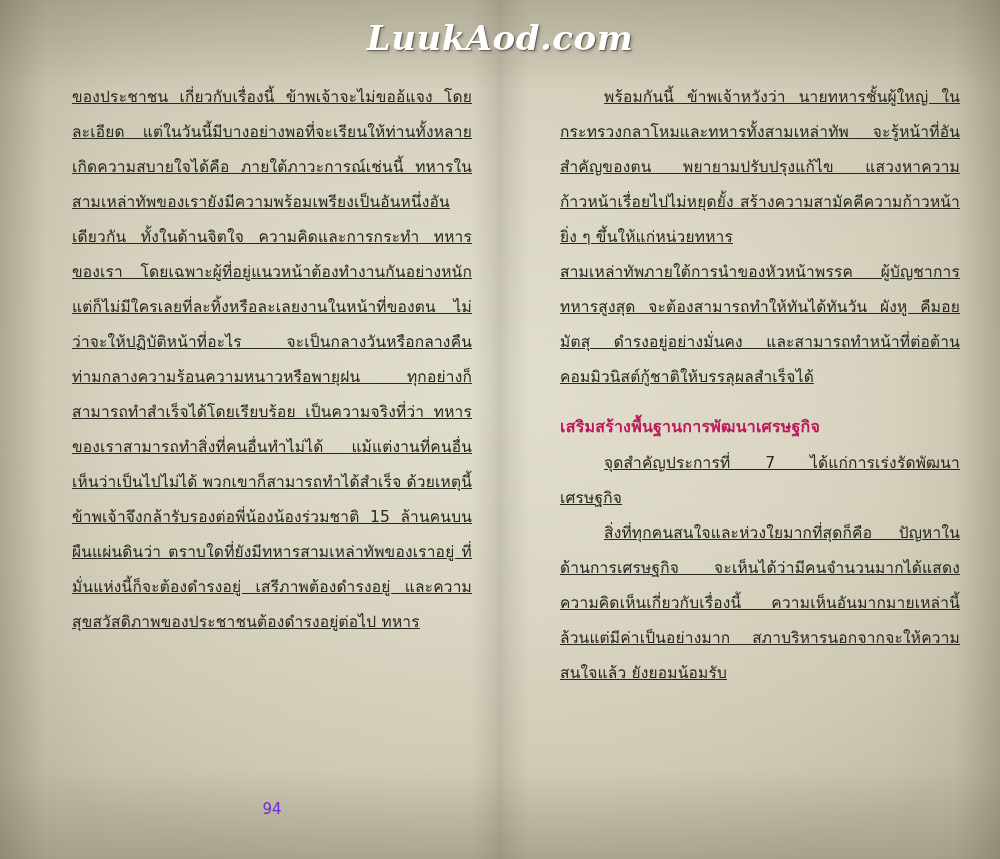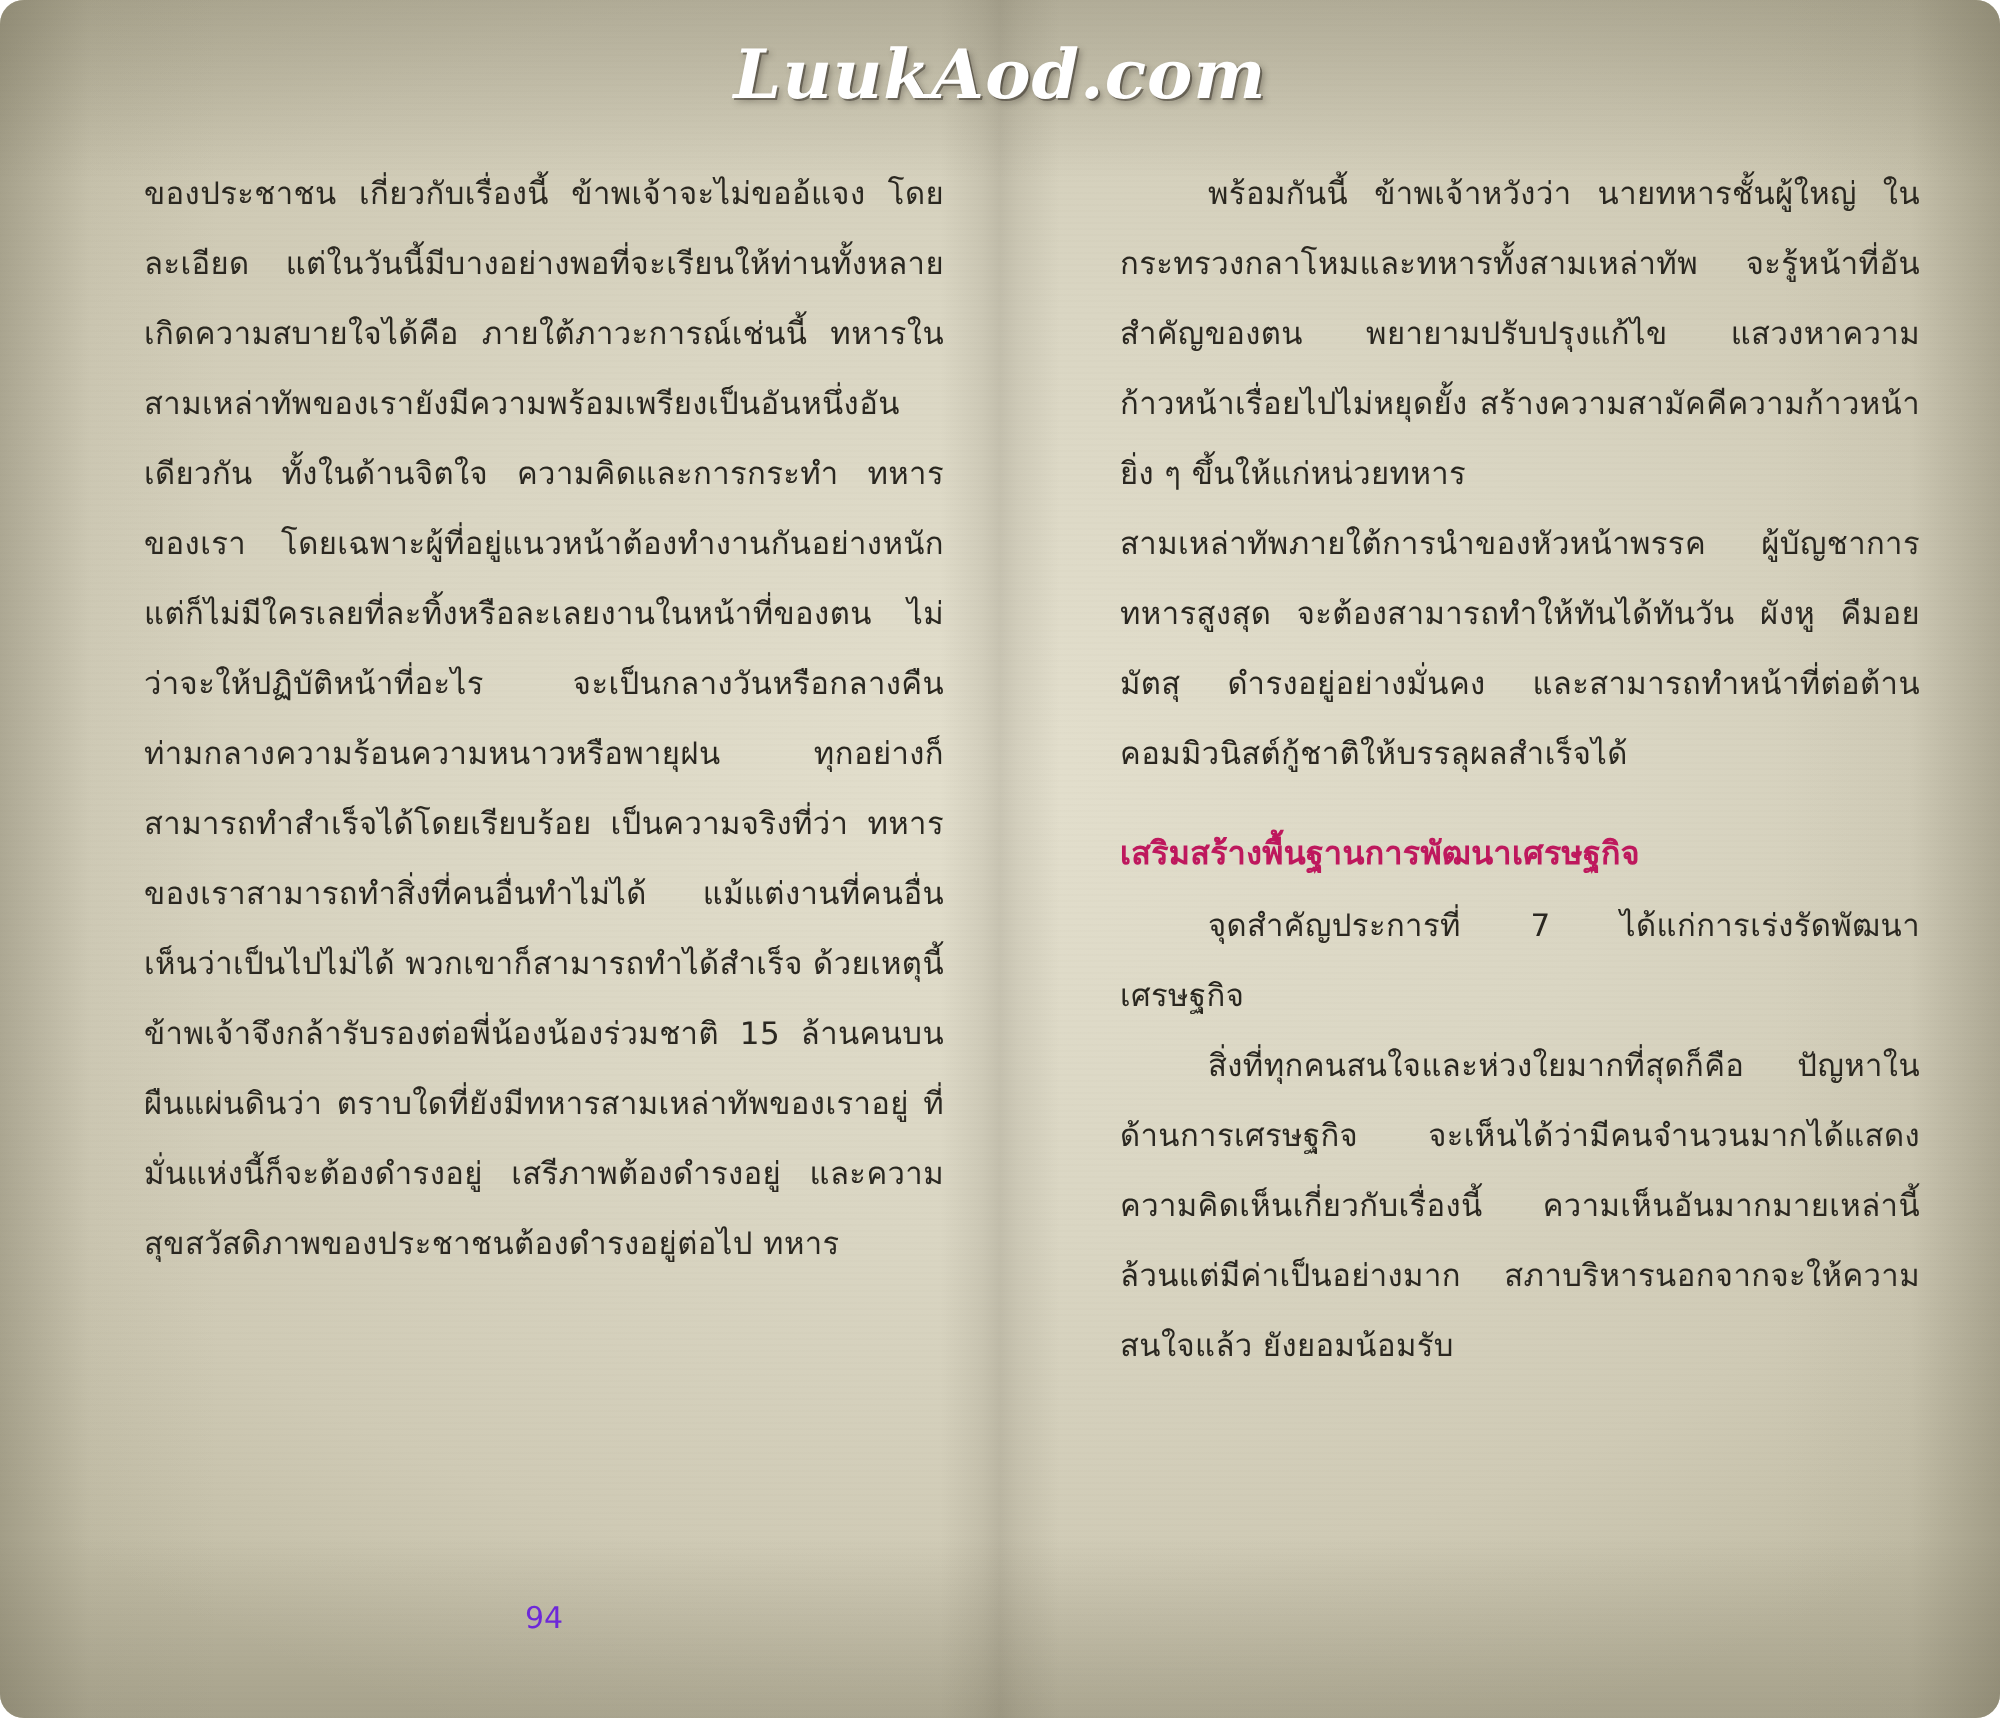--- a/index.html
+++ b/index.html
@@ -7,21 +7,20 @@
     padding: 0;
     background: #ffffff;
   }
   #page {
     position: relative;
     width: 1000px;
     height: 859px;
     overflow: hidden;
     background: #d9d5c4;
     font-family: "DejaVu Sans", sans-serif;
-    border-radius: 12px;
   }
   
   .paper-base {
     position: absolute;
     inset: 0;
     background:
       radial-gradient(ellipse 70% 60% at 50% 45%, #e3dfcd 0%, #dad6c3 45%, #cfcab5 78%, #c2bda6 100%);
   }
   .vignette {
     position: absolute;
@@ -77,20 +76,21 @@
     font-size: 15.5px;
     line-height: 35px;
     color: #2a2720;
     text-align: justify;
     text-justify: inter-word;
     letter-spacing: 0.2px;
   }
   .para {
     margin: 0 0 0 0;
     text-indent: 0;
+    text-decoration: underline;
   }
   .para.indent { text-indent: 44px; }
   .heading {
     font-family: "DejaVu Sans", sans-serif;
     font-size: 16px;
     font-weight: bold;
     color: #be185d;
     line-height: 35px;
     margin: 14px 0 2px 0;
     letter-spacing: 0.2px;

